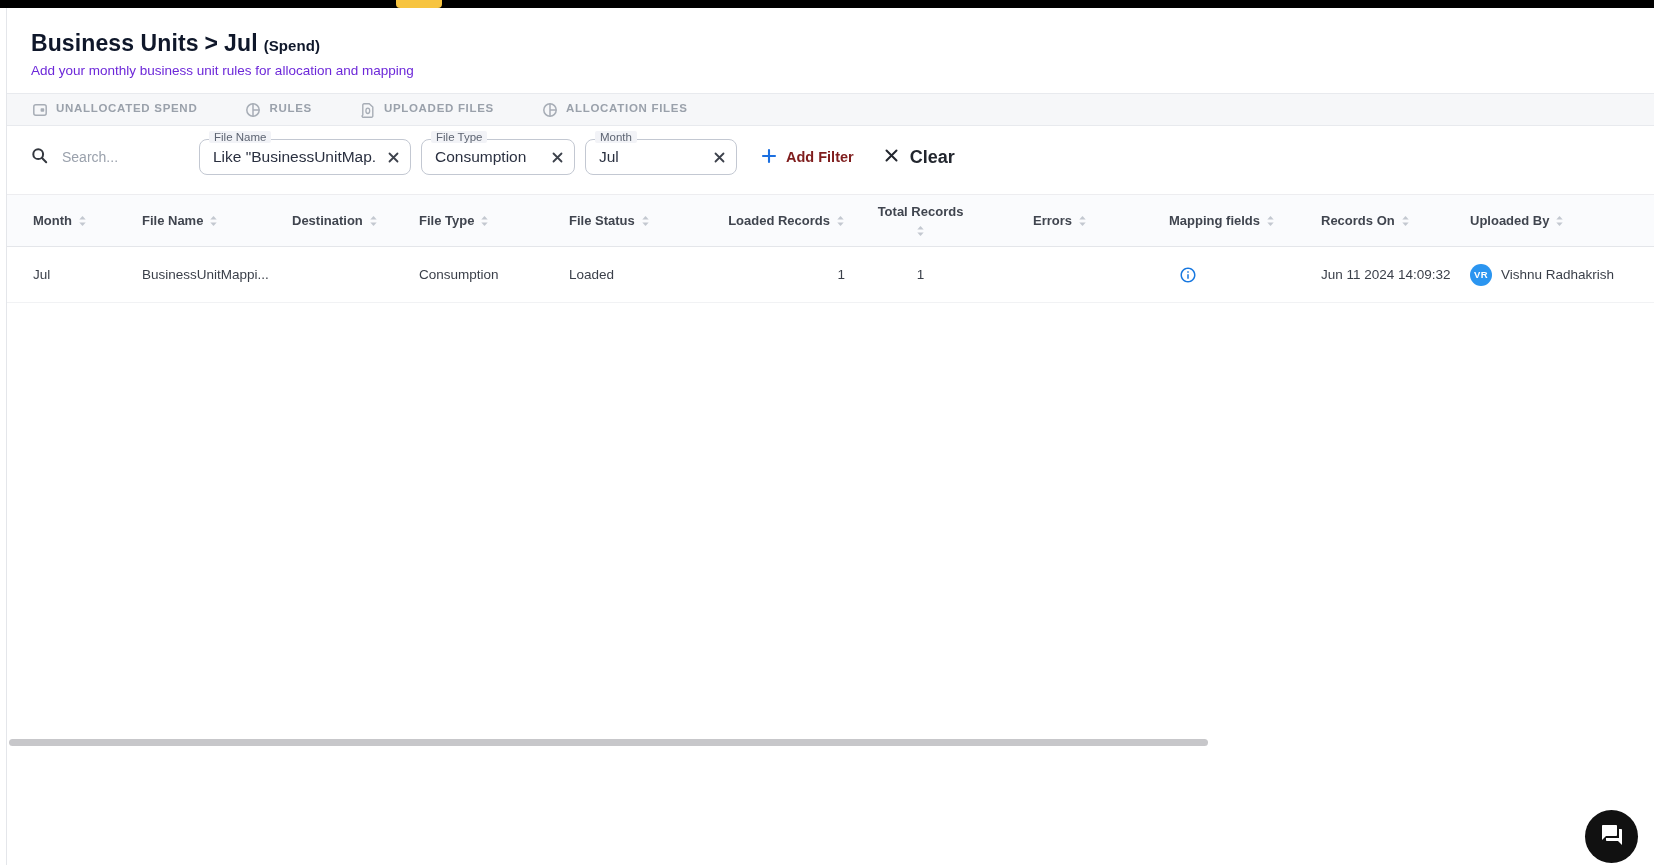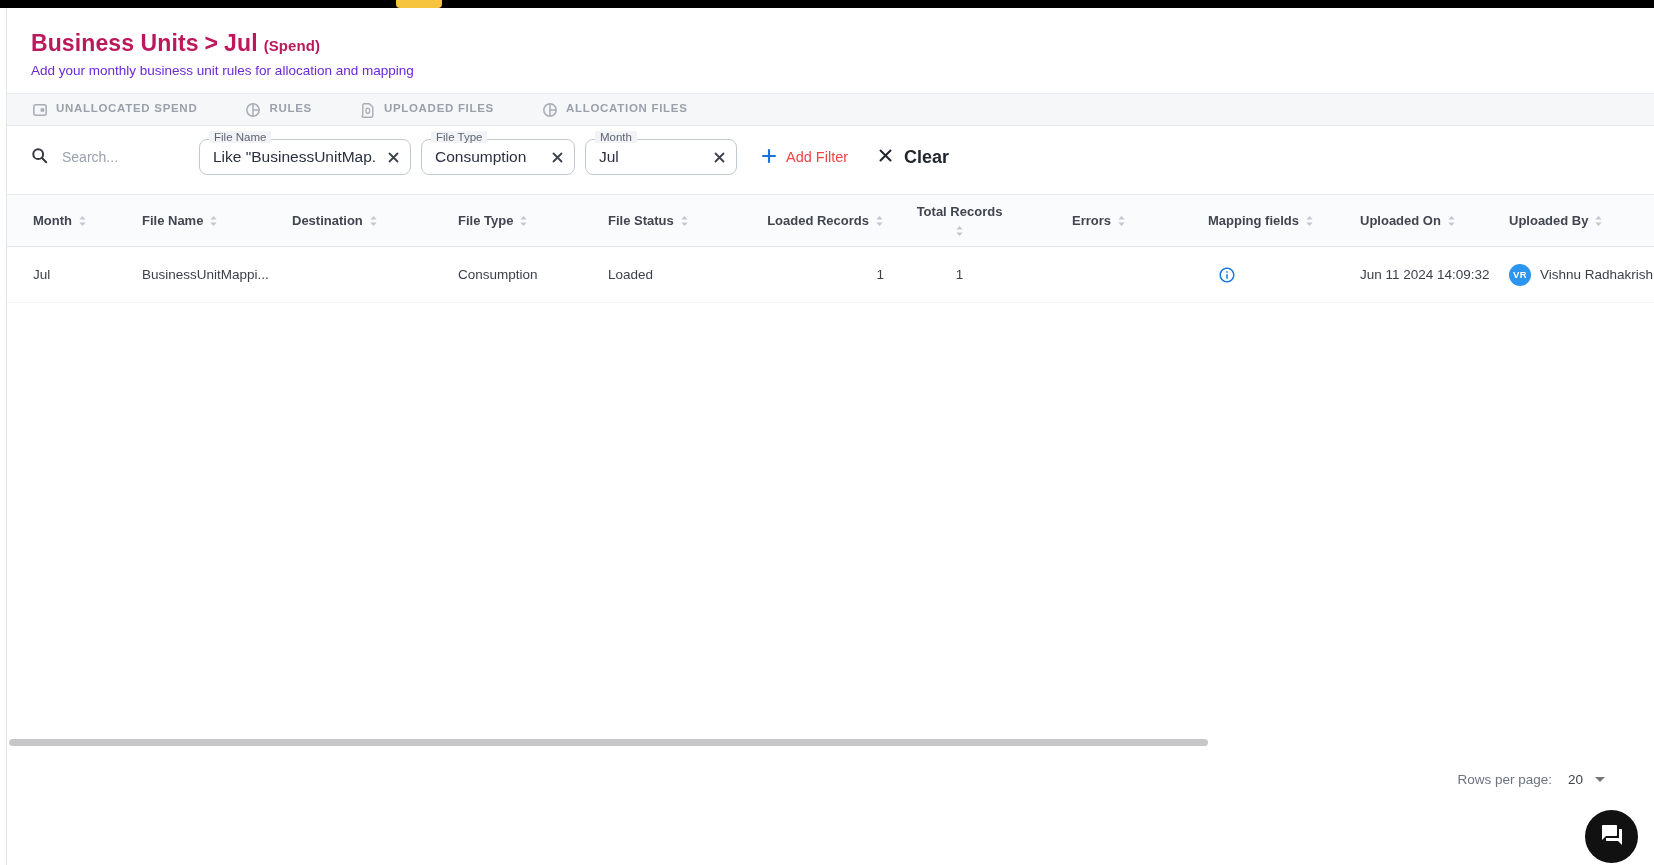--- a/index.html
+++ b/index.html
@@ -10,21 +10,21 @@
   .topbar { position:absolute; top:0; left:0; width:1654px; height:8px; background:#000; z-index:30; }
   .topbar-tab { position:absolute; top:0; left:396px; width:46px; height:8px;
                 background:#f7c440; border-radius:0 0 4px 4px; }
 
   
   .app { position:absolute; top:8px; left:6px; width:1648px; height:857px;
          background:#fff; border-left:1px solid #e4e6ea; overflow:hidden; }
 
   
   .page-header { padding:22px 0 0 24px; }
-  .page-title { font-size:23px; font-weight:bold; color:#be185d; letter-spacing:.1px; }
+  .page-title { font-size:23px; font-weight:bold; color:#0f172a; letter-spacing:.1px; }
   .page-title .crumb-sep { margin:0 6px; }
   .page-title .crumb-suffix { font-size:15px; margin-left:6px; }
   .page-subtitle { margin-top:6px; font-size:13.5px; color:#6d28d9; }
 
   
   .tab-bar { margin-top:15px; height:33px; background:#f6f7f9;
              border-top:1px solid #e8eaee; border-bottom:1px solid #e8eaee;
              display:flex; align-items:center; padding-left:25px; }
   .tab { display:flex; align-items:flex-start; gap:8px; margin-right:48px;
          color:#9aa1ab; font-size:11.5px; font-weight:bold; letter-spacing:.7px;
@@ -42,37 +42,37 @@
           background:#fff; }
   .chip-label { position:absolute; top:-9px; left:9px; font-size:11.5px; color:#5d6472;
                 background:#f2f3f7; padding:0 5px; border-radius:2px; white-space:nowrap; }
   .chip-value { font-size:15.5px; color:#2a3040; white-space:nowrap; overflow:hidden; }
   .chip-x { margin-left:10px; cursor:pointer; display:flex; align-items:center; }
   .chip-filename { width:212px; }
   .chip-filetype { width:154px; }
   .chip-month    { width:152px; }
   .chip-month .chip-value, .chip-filetype .chip-value { flex:1; }
   .add-filter { display:flex; align-items:center; gap:9px; margin-left:24px;
-                color:#ef4444; font-size:14.5px; font-weight:normal; cursor:pointer; }
+                color:#7f1d1d; font-size:14.5px; font-weight:bold; cursor:pointer; }
   .clear-btn  { display:flex; align-items:center; gap:11px; margin-left:30px;
                 color:#22262e; font-size:18px; font-weight:bold; cursor:pointer; }
 
   
   .table-area { position:relative; margin-top:6px; height:556px;
                 border-top:1px solid #ededf0; overflow:hidden; }
   .trow { display:flex; align-items:center; width:1830px; }
   .thead { height:52px; background:#fafbfd; border-bottom:1px solid #e4e6ea; }
   .tbody-row { height:56px; background:#fff; border-bottom:1px solid #f1f2f4; }
   .cell { flex:none; display:flex; align-items:center; font-size:13.5px; color:#3a3f49;
           padding-right:6px; }
   .thead .cell { font-size:13px; font-weight:bold; color:#40454f; gap:6px; }
   .sort { display:flex; flex-direction:column; gap:1px; }
   .c-month   { width:135px; padding-left:26px; }
   .c-fname   { width:150px; }
-  .c-dest    { width:166px; }
+  .c-dest    { width:127px; }
   .c-ftype   { width:150px; }
   .c-fstatus { width:145px; }
   .c-loaded  { width:137px; justify-content:flex-end; }
   .c-total   { width:145px; justify-content:flex-end;flex-direction:column; }
   .c-errors  { width:131px; padding-left:37px; }
   .c-mapping { width:194px; padding-left:42px; }
   .c-upon    { width:149px; }
   .c-upby    { width:300px; }
   .thead .c-loaded, .thead .c-total { gap:6px; }
   .c-mapping .info-wrap { margin-left:10px; display:flex; cursor:pointer; }
@@ -294,21 +294,21 @@
       <div class="cell c-mapping">
         <span>Mapping fields</span>
         <span class="sort">
             <svg width="9" height="12" viewBox="0 0 9 12">
               <path d="M4.5 1l3.2 3.4H1.3z" fill="#c3c8d0"></path>
               <path d="M4.5 11L1.3 7.6h6.4z" fill="#c3c8d0"></path>
             </svg>
           </span>
       </div>
       <div class="cell c-upon">
-        <span>Uploaded On</span>
+        <span>Records On</span>
         <span class="sort">
             <svg width="9" height="12" viewBox="0 0 9 12">
               <path d="M4.5 1l3.2 3.4H1.3z" fill="#c3c8d0"></path>
               <path d="M4.5 11L1.3 7.6h6.4z" fill="#c3c8d0"></path>
             </svg>
           </span>
       </div>
       <div class="cell c-upby">
         <span>Uploaded By</span>
         <span class="sort">
@@ -339,25 +339,20 @@
       <div class="cell c-upon">Jun 11 2024 14:09:32</div>
       <div class="cell c-upby">
         <span class="avatar">VR</span>
         <span class="upby-name">Vishnu Radhakrish</span>
       </div>
     </div>
 
     <div class="hscrollbar"></div>
   </div>
 
-  <div class="pagination">
-    <span class="rpp-label">Rows per page:</span>
-    <span class="rpp-value">20</span>
-    <span class="rpp-caret"></span>
-  </div>
 
   <div class="chat-fab">
     <span>
       <svg width="24" height="24" viewBox="0 0 24 24">
           <path fill="#fff" d="M21 6h-2v9H6v2c0 .55.45 1 1 1h11l4 4V7c0-.55-.45-1-1-1zm-4 6V3c0-.55-.45-1-1-1H3c-.55 0-1 .45-1 1v14l4-4h10c.55 0 1-.45 1-1z"></path>
         </svg>
     </span>
   </div>
 
 </div>

